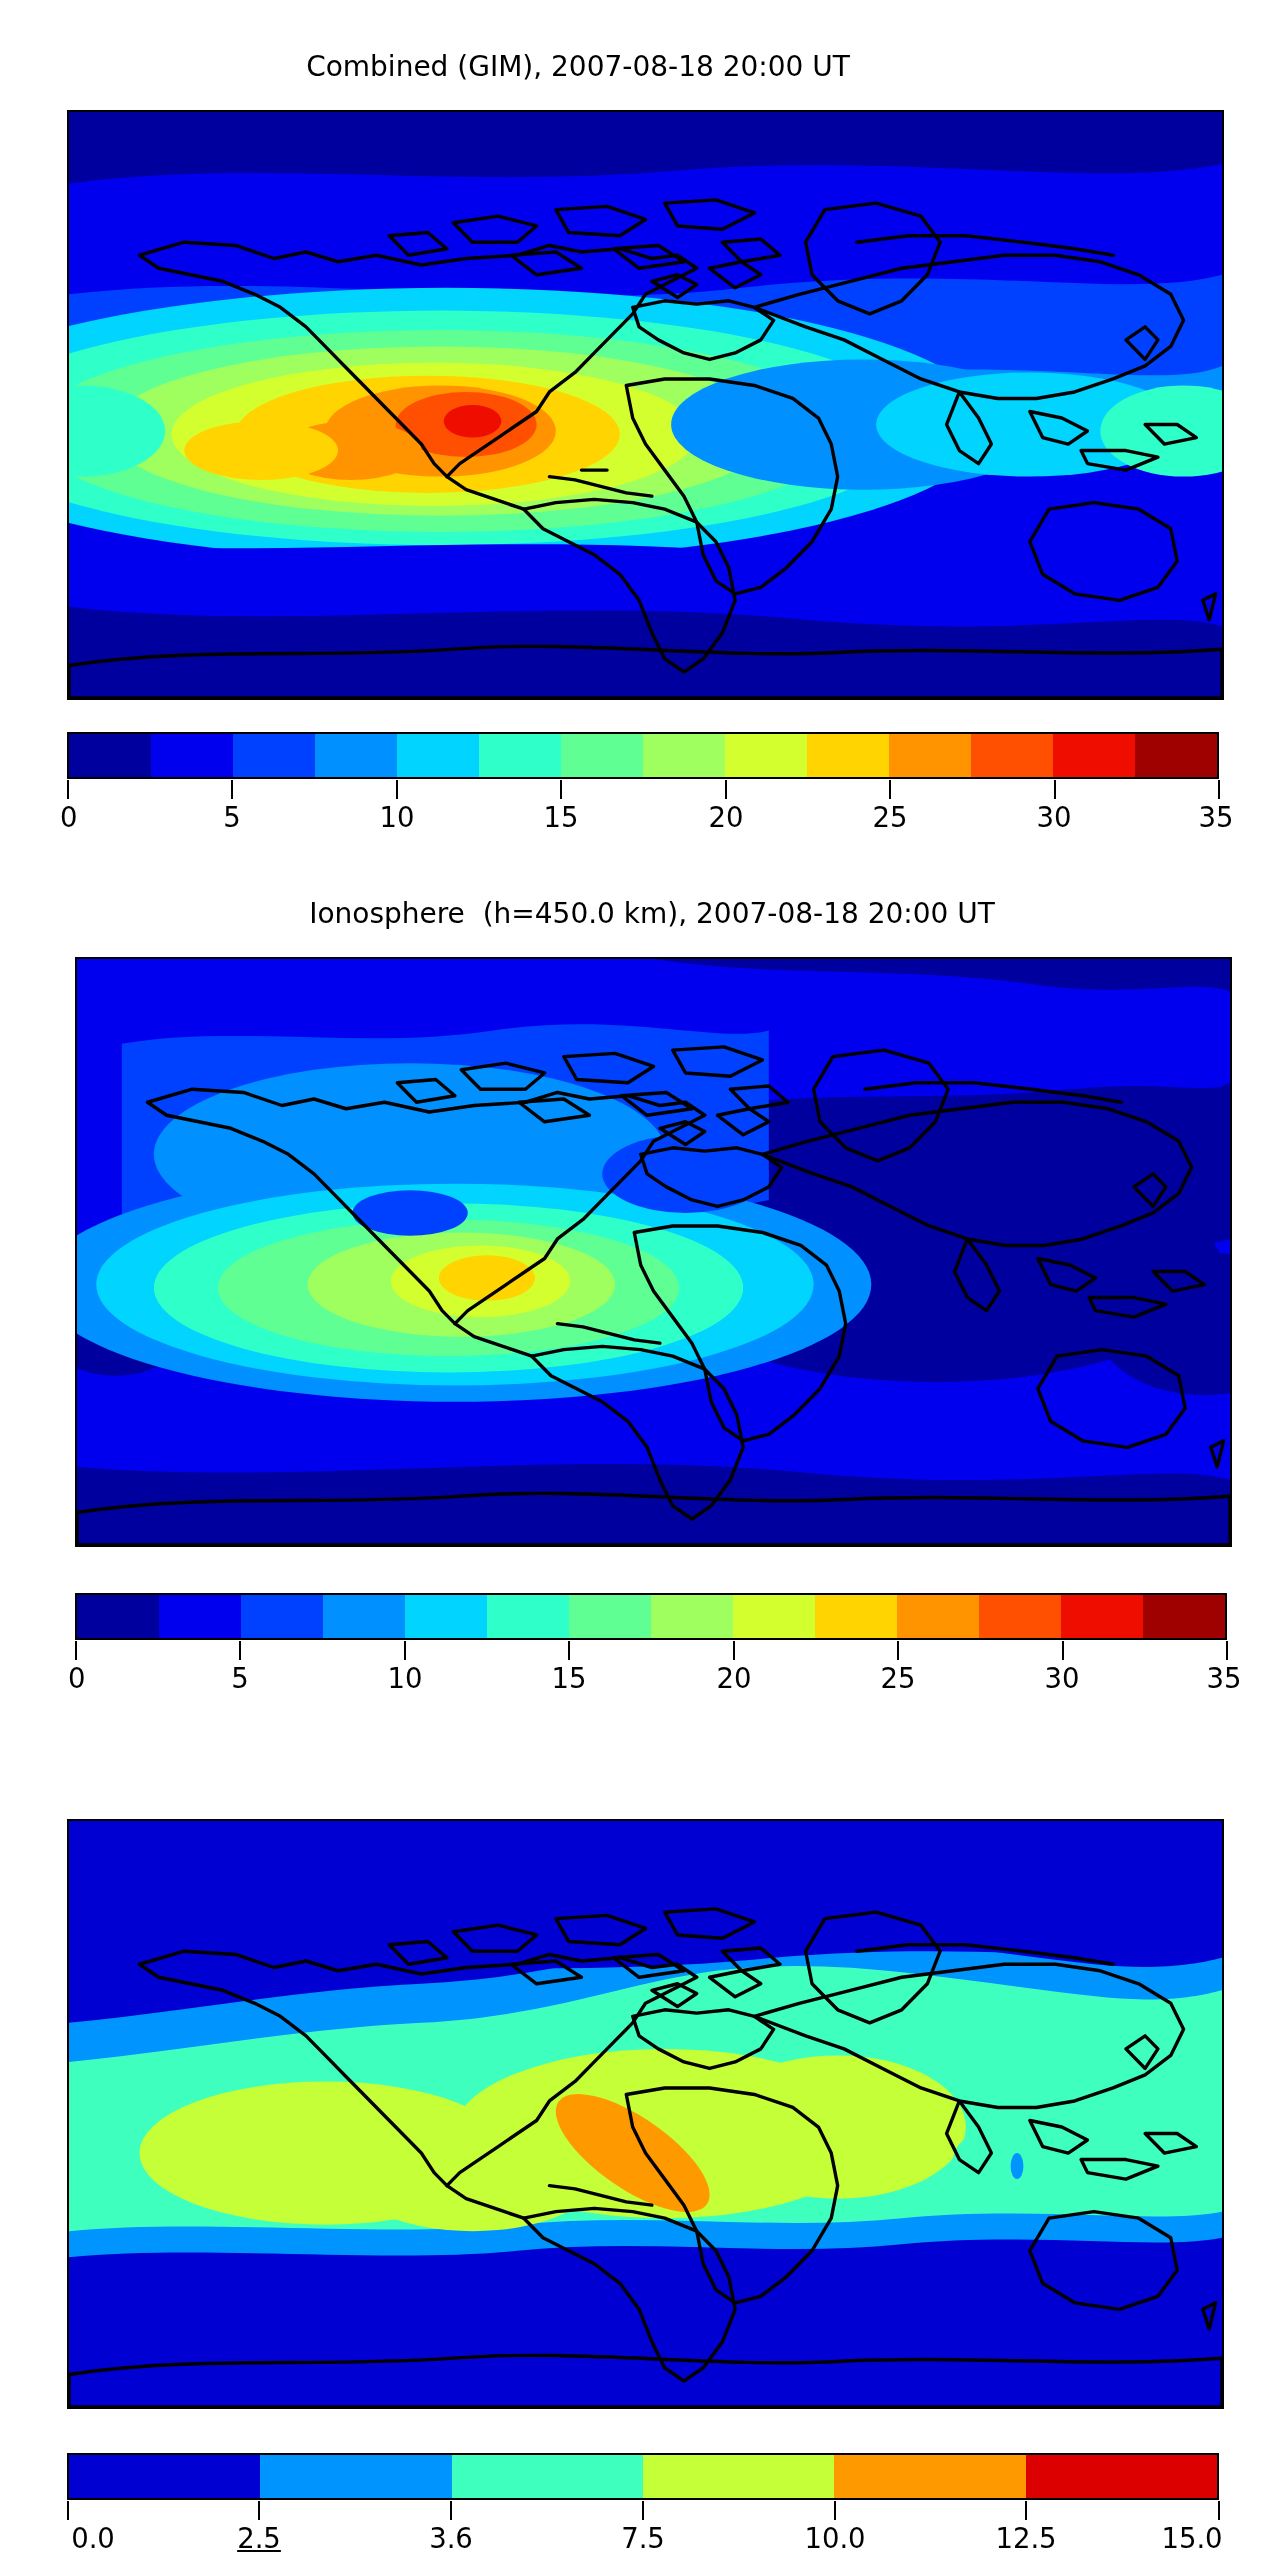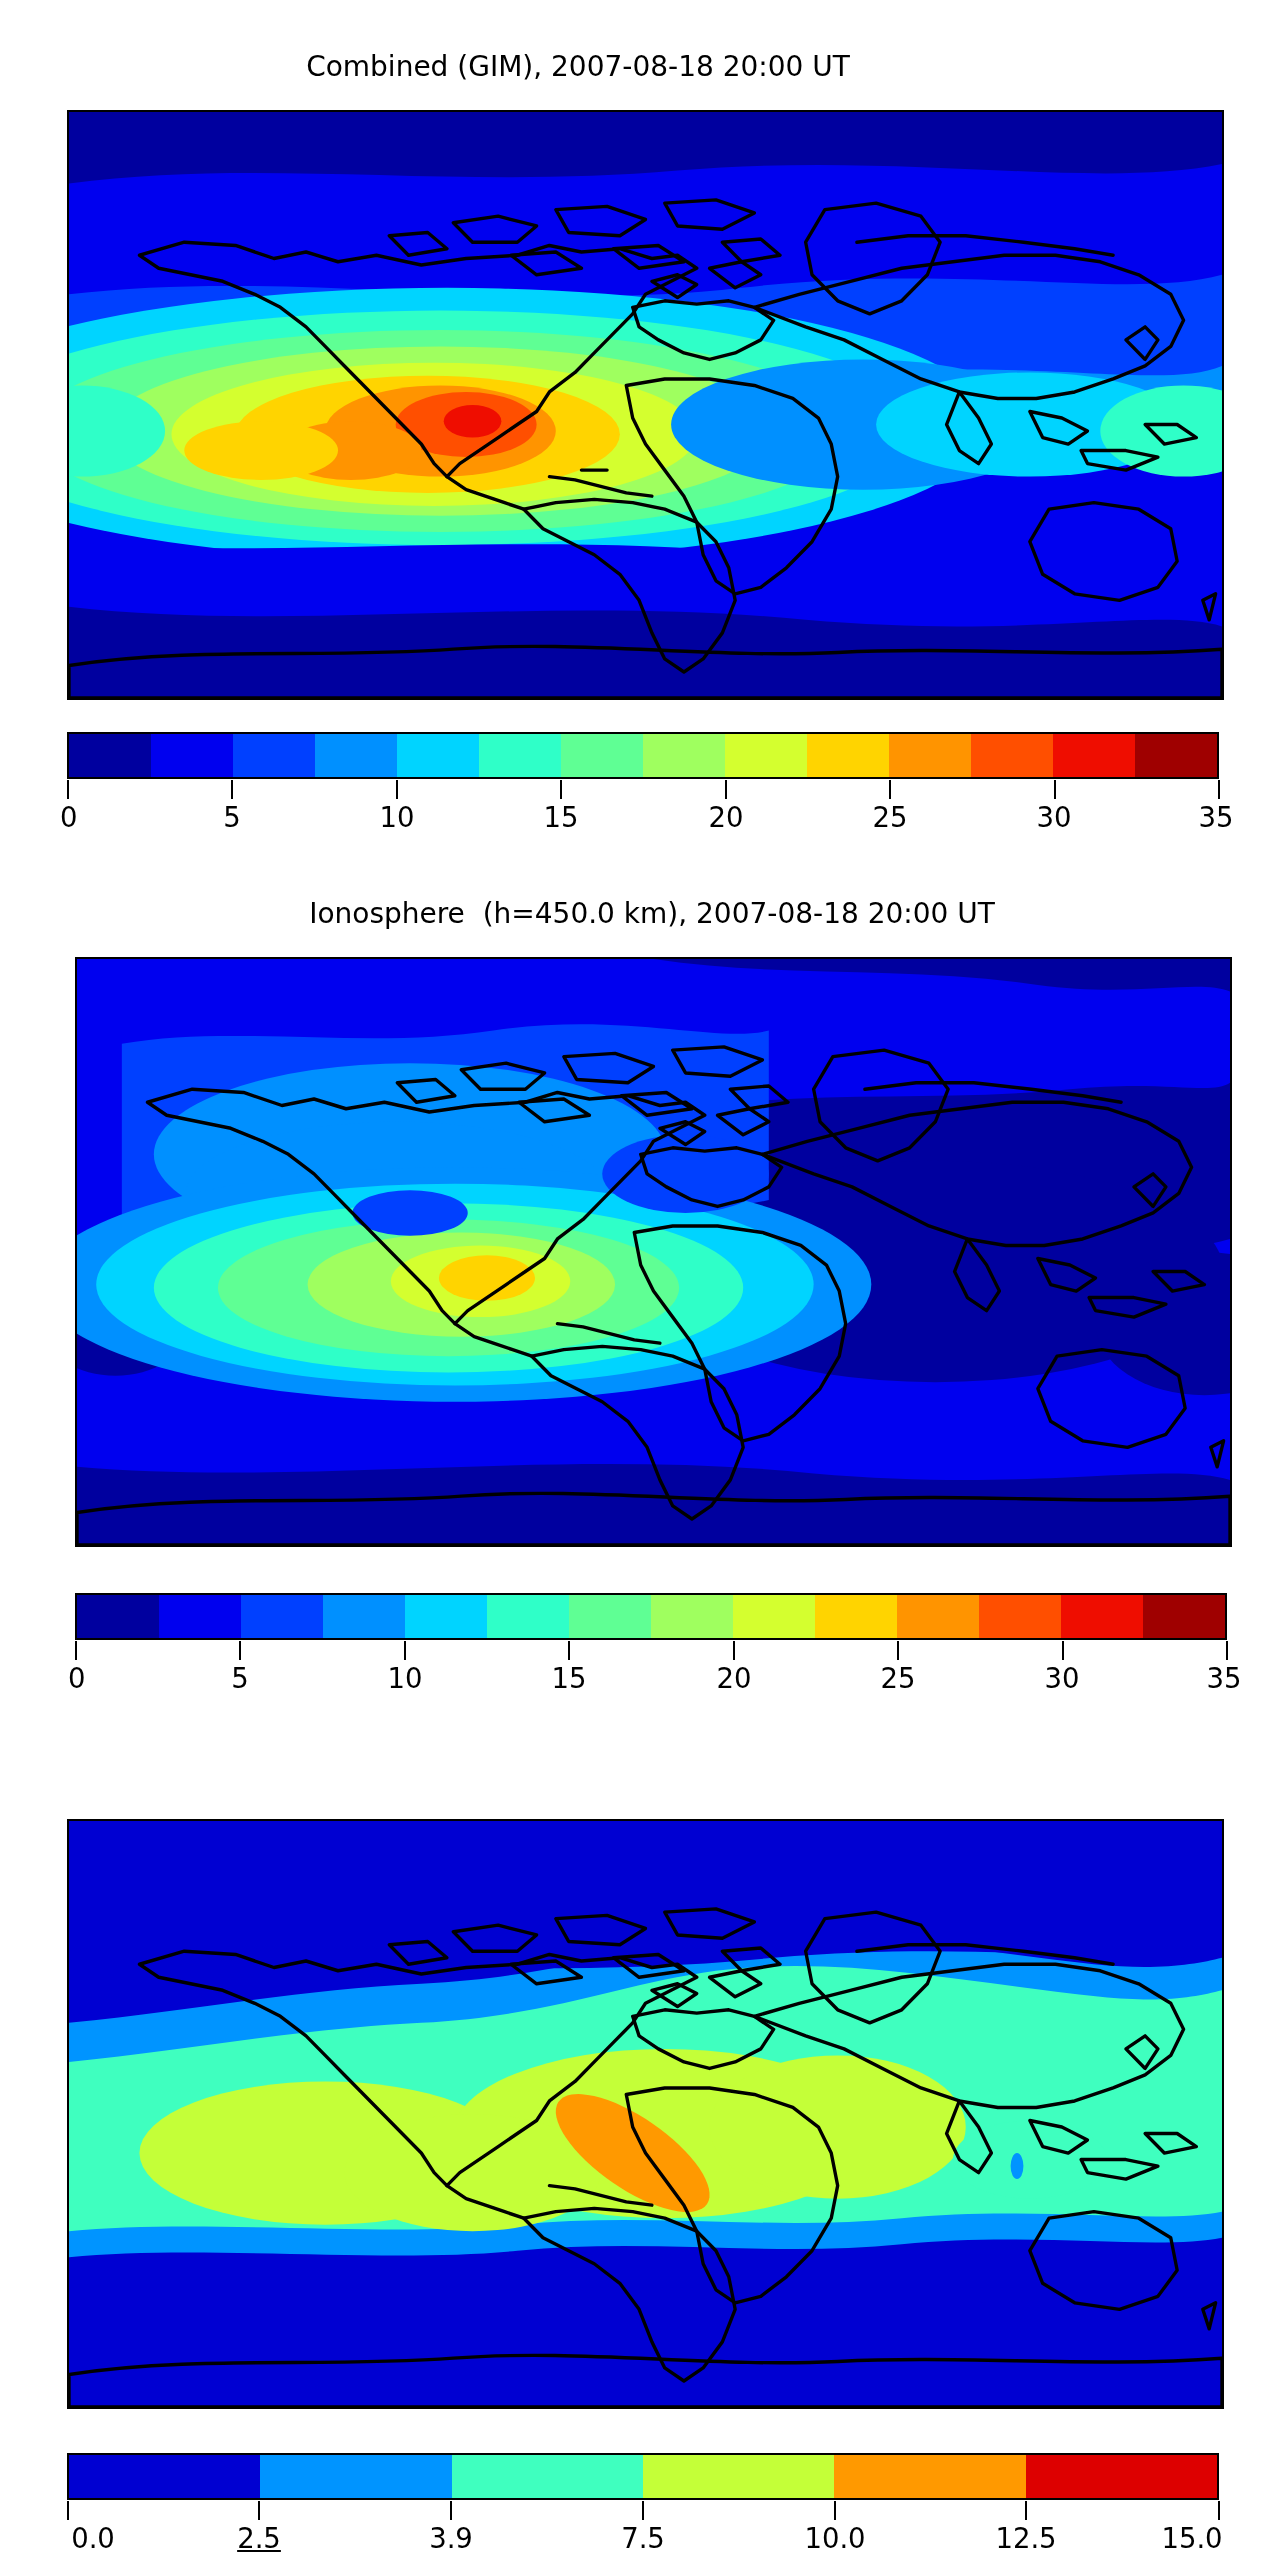--- a/index.html
+++ b/index.html
@@ -381,21 +381,21 @@
       <div class="ticks" style="top:48px;">
         <div class="tick" style="left:0px;"></div>
         <div class="tick" style="left:191px;"></div>
         <div class="tick" style="left:383px;"></div>
         <div class="tick" style="left:575px;"></div>
         <div class="tick" style="left:767px;"></div>
         <div class="tick" style="left:958px;"></div>
         <div class="tick" style="left:1151px;"></div>
         <div class="tlab" style="left:26px;top:20.6px;">0.0</div>
         <div class="tlab" style="left:192px;top:20.6px;text-decoration:underline;">2.5</div>
-        <div class="tlab" style="left:384px;top:20.6px;">3.9</div>
+        <div class="tlab" style="left:384px;top:20.6px;">3.6</div>
         <div class="tlab" style="left:576px;top:20.6px;">7.5</div>
         <div class="tlab" style="left:768px;top:20.6px;">10.0</div>
         <div class="tlab" style="left:959px;top:21px;">12.5</div>
         <div class="tlab" style="left:1125px;top:20.6px;">15.0</div>
       </div>
     </div>
   </div>
 
 </div>
 

